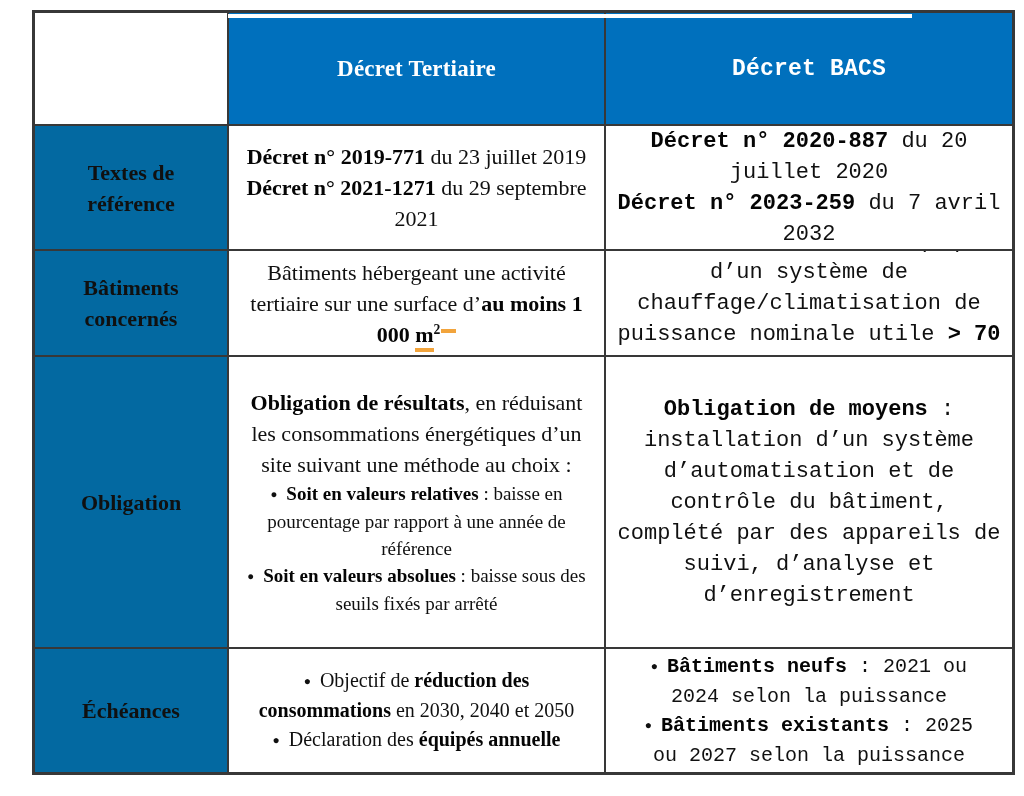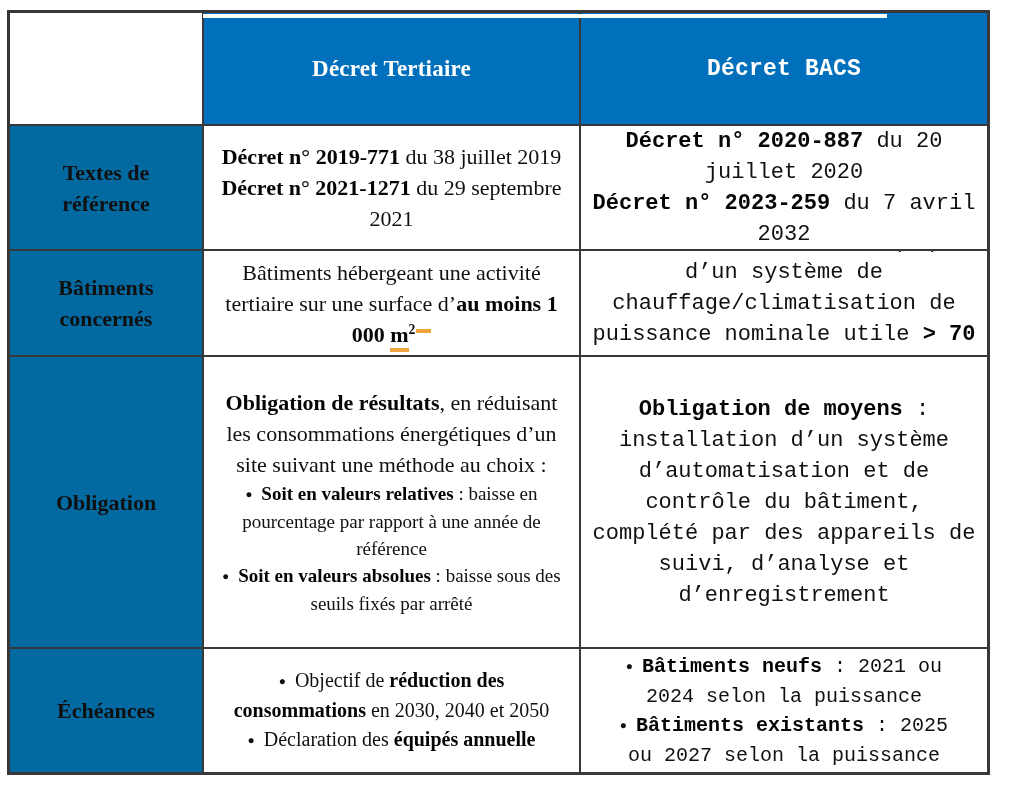--- a/index.html
+++ b/index.html
@@ -4,21 +4,21 @@
 <style>
   html,body { margin:0; padding:0; background:#ffffff; }
   body {
     width:1024px; height:796px; position:relative; overflow:hidden;
     font-family:"Liberation Serif","DejaVu Serif",serif; color:#101010;
     -webkit-font-smoothing:antialiased;
   }
   .page { position:absolute; inset:0; background:#ffffff; }
 
   .tbl {
-    position:absolute; left:7px; top:10px;
+    position:absolute; left:32px; top:10px;
     display:grid;
     grid-template-columns:194px 377px 406px;
     grid-template-rows:113px 125px 106px 292px 123px;
     border:3px solid #383838;
     background:#ffffff;
   }
   .cell {
     box-sizing:border-box;
     border-right:2px solid #383838;
     border-bottom:2px solid #383838;
@@ -71,21 +71,21 @@
       <span>Décret Tertiaire</span>
     </div>
     <div class="cell c-head col-last">
       <span>Décret BACS</span>
     </div>
 
     <div class="cell c-label">
       <span>Textes de référence</span>
     </div>
     <div class="cell c-body">
-      <div class="decree"><b>Décret n° 2019-771</b><span> du 38 juillet 2019</span></div>
+      <div class="decree"><b>Décret n° 2019-771</b><span> du 23 juillet 2019</span></div>
       <div class="decree"><b>Décret n° 2021-1271</b><span> du 29 septembre 2021</span></div>
     </div>
     <div class="cell c-body c-body-r col-last">
       <div class="decree"><b>Décret n° 2020-887</b><span> du 20 juillet 2020</span></div>
       <div class="decree"><b>Décret n° 2023-259</b><span> du 7 avril 2032</span></div>
     </div>
 
     <div class="cell c-label">
       <span>Bâtiments concernés</span>
     </div>

